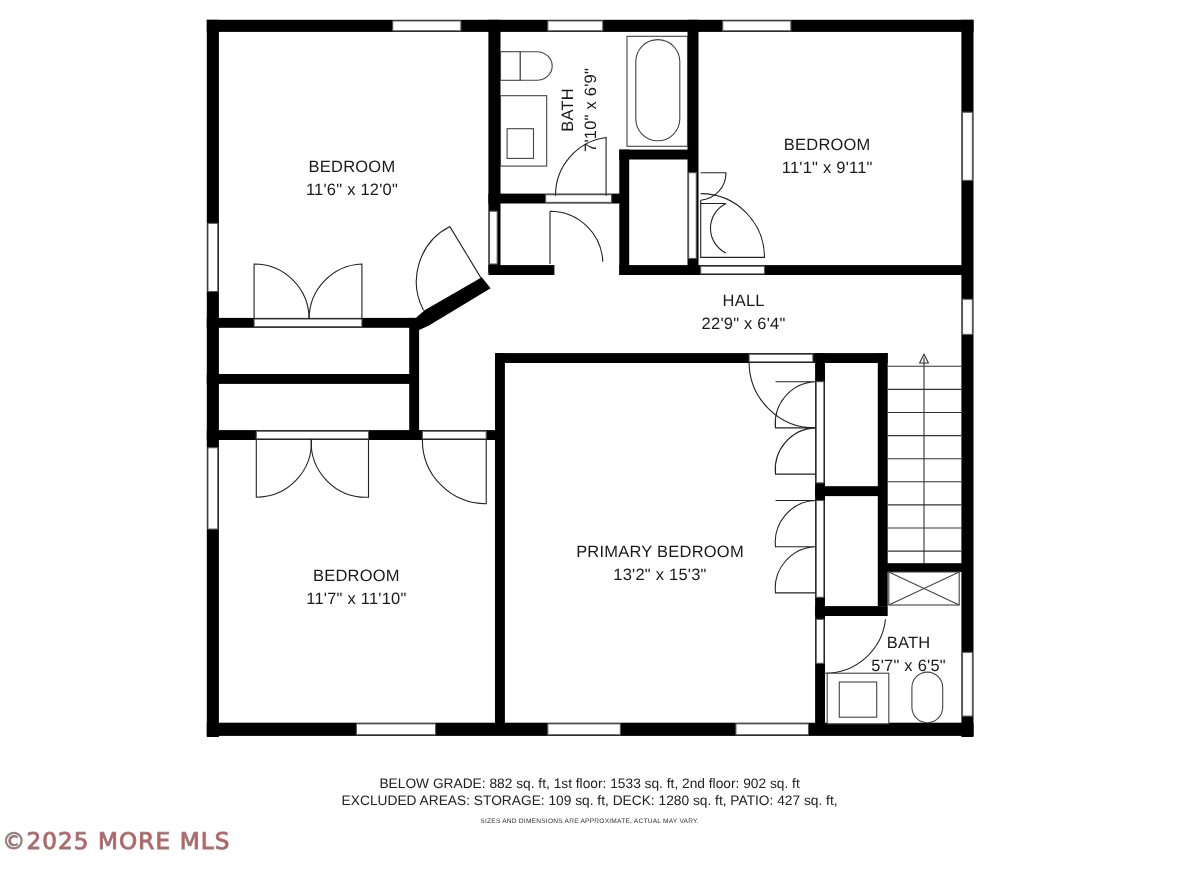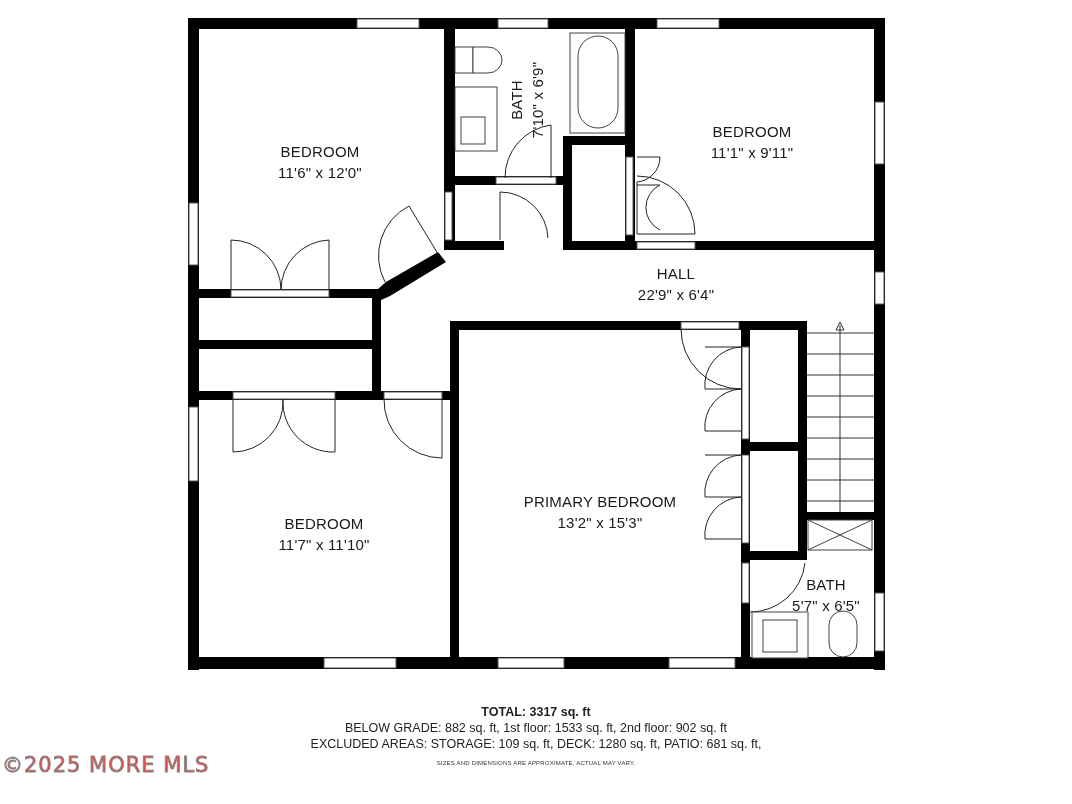--- a/index.html
+++ b/index.html
@@ -149,19 +149,18 @@
     <div>PRIMARY BEDROOM</div>
     <div>13'2" x 15'3"</div>
   </div>
   <div class="room-label" style="left:826px; top:574px;">
     <div>BATH</div>
     <div>5'7" x 6'5"</div>
   </div>
 </div>
 
 <div id="footer">
-  <div class="total">TOTAL: 3317 sq. ft</div>
   <div class="line">BELOW GRADE: 882 sq. ft, 1st floor: 1533 sq. ft, 2nd floor: 902 sq. ft</div>
-  <div class="line">EXCLUDED AREAS: STORAGE: 109 sq. ft, DECK: 1280 sq. ft, PATIO: 681 sq. ft,</div>
+  <div class="line">EXCLUDED AREAS: STORAGE: 109 sq. ft, DECK: 1280 sq. ft, PATIO: 427 sq. ft,</div>
   <div class="disclaimer">SIZES AND DIMENSIONS ARE APPROXIMATE, ACTUAL MAY VARY.</div>
 </div>
 
 <div id="watermark">©2025 MORE MLS</div>
 
 </body></html>

